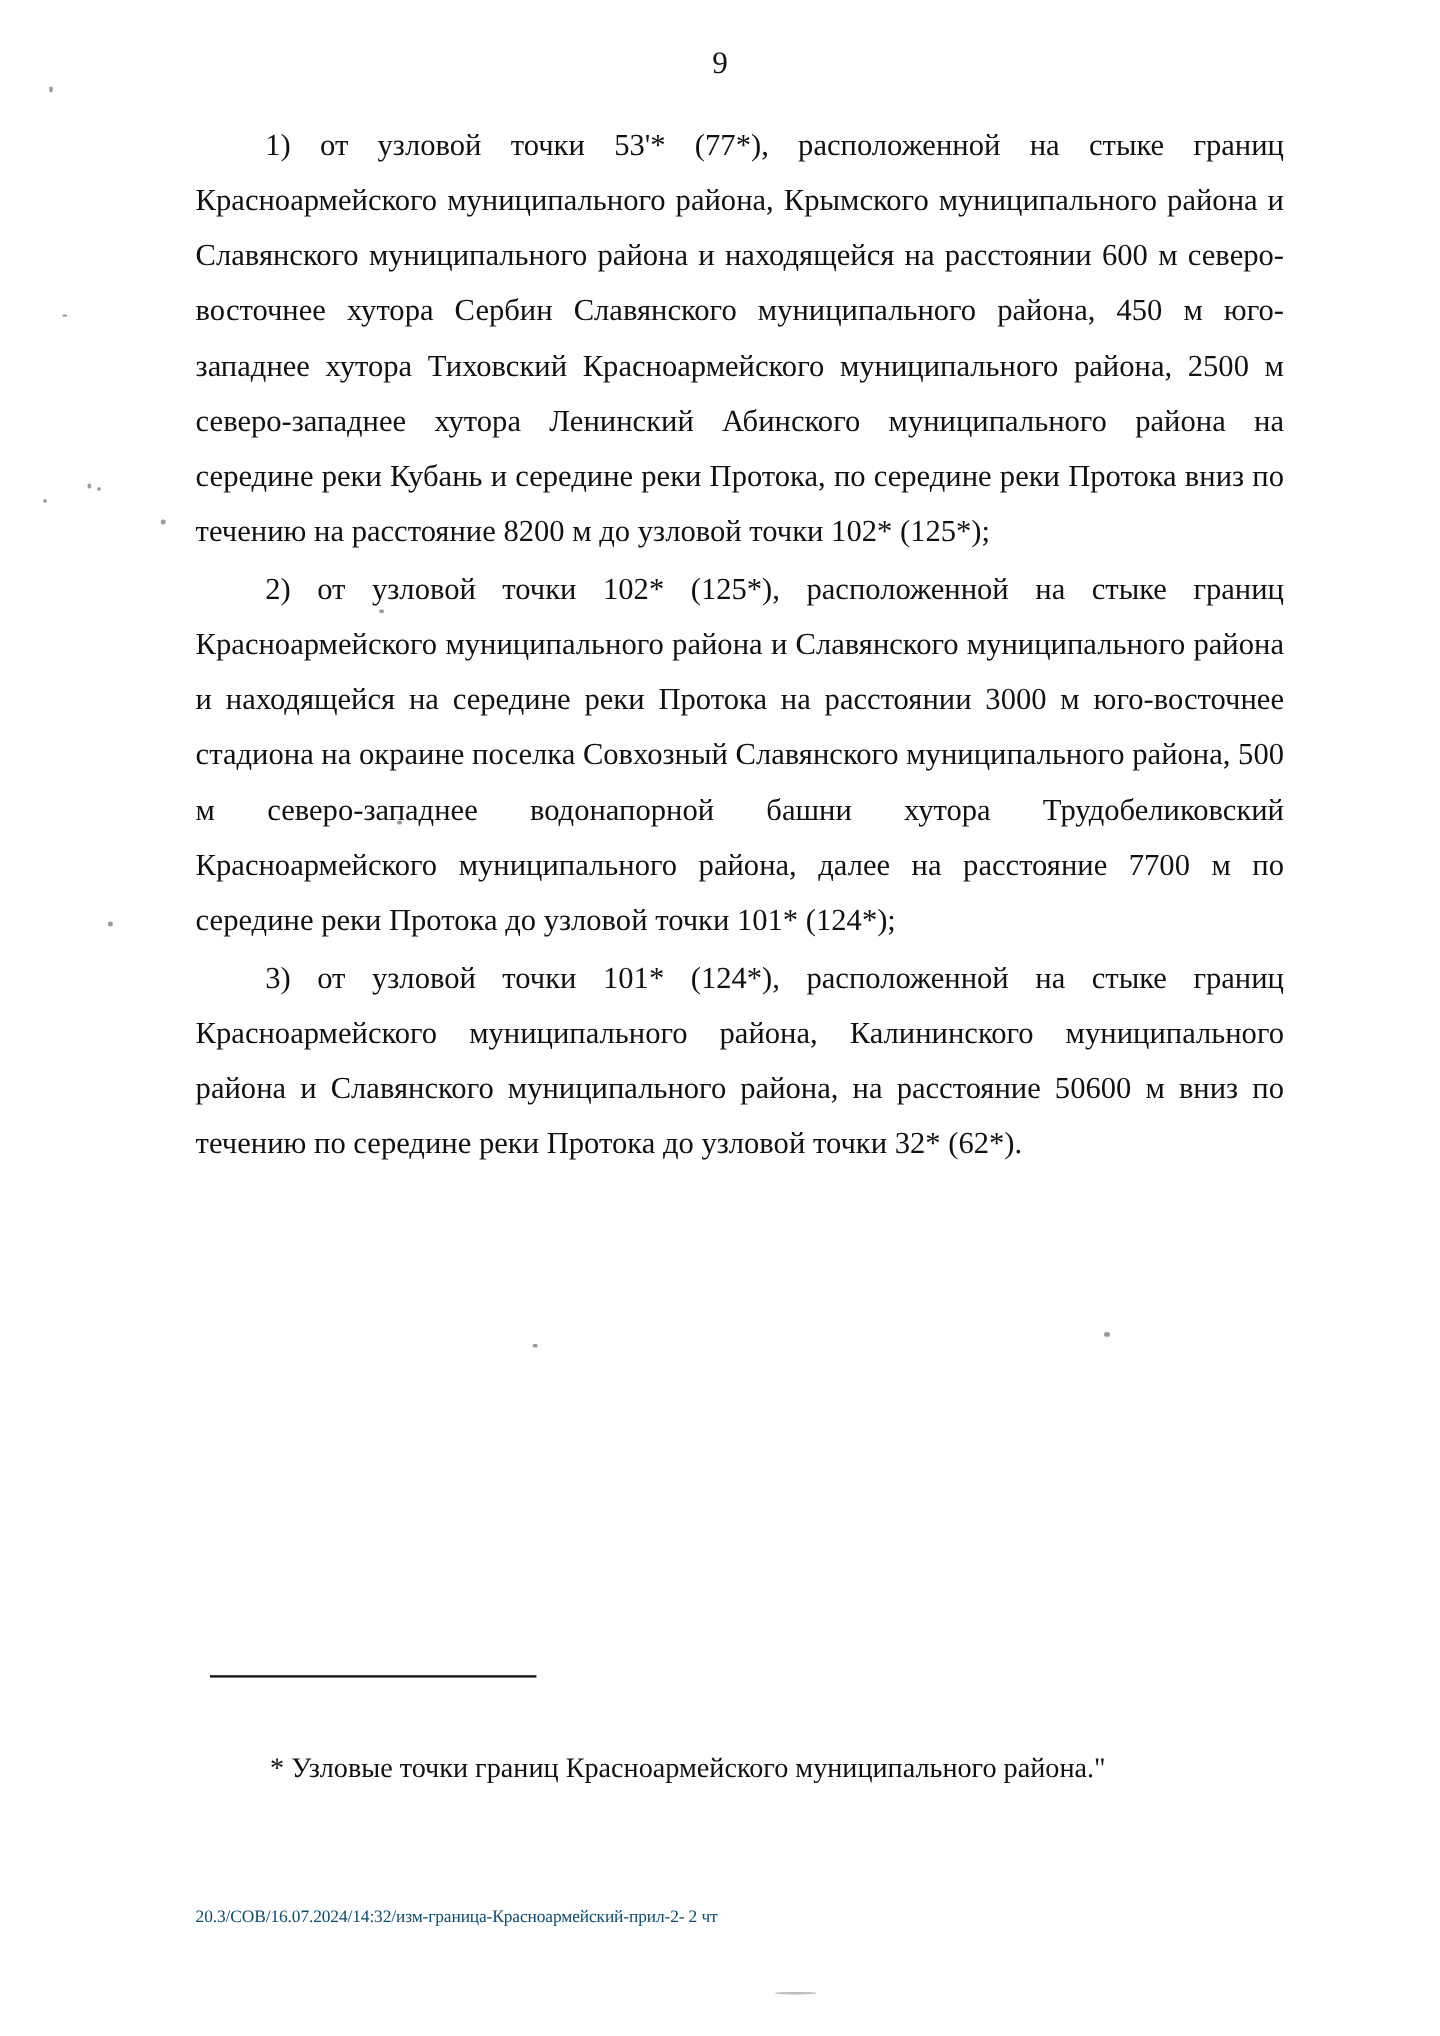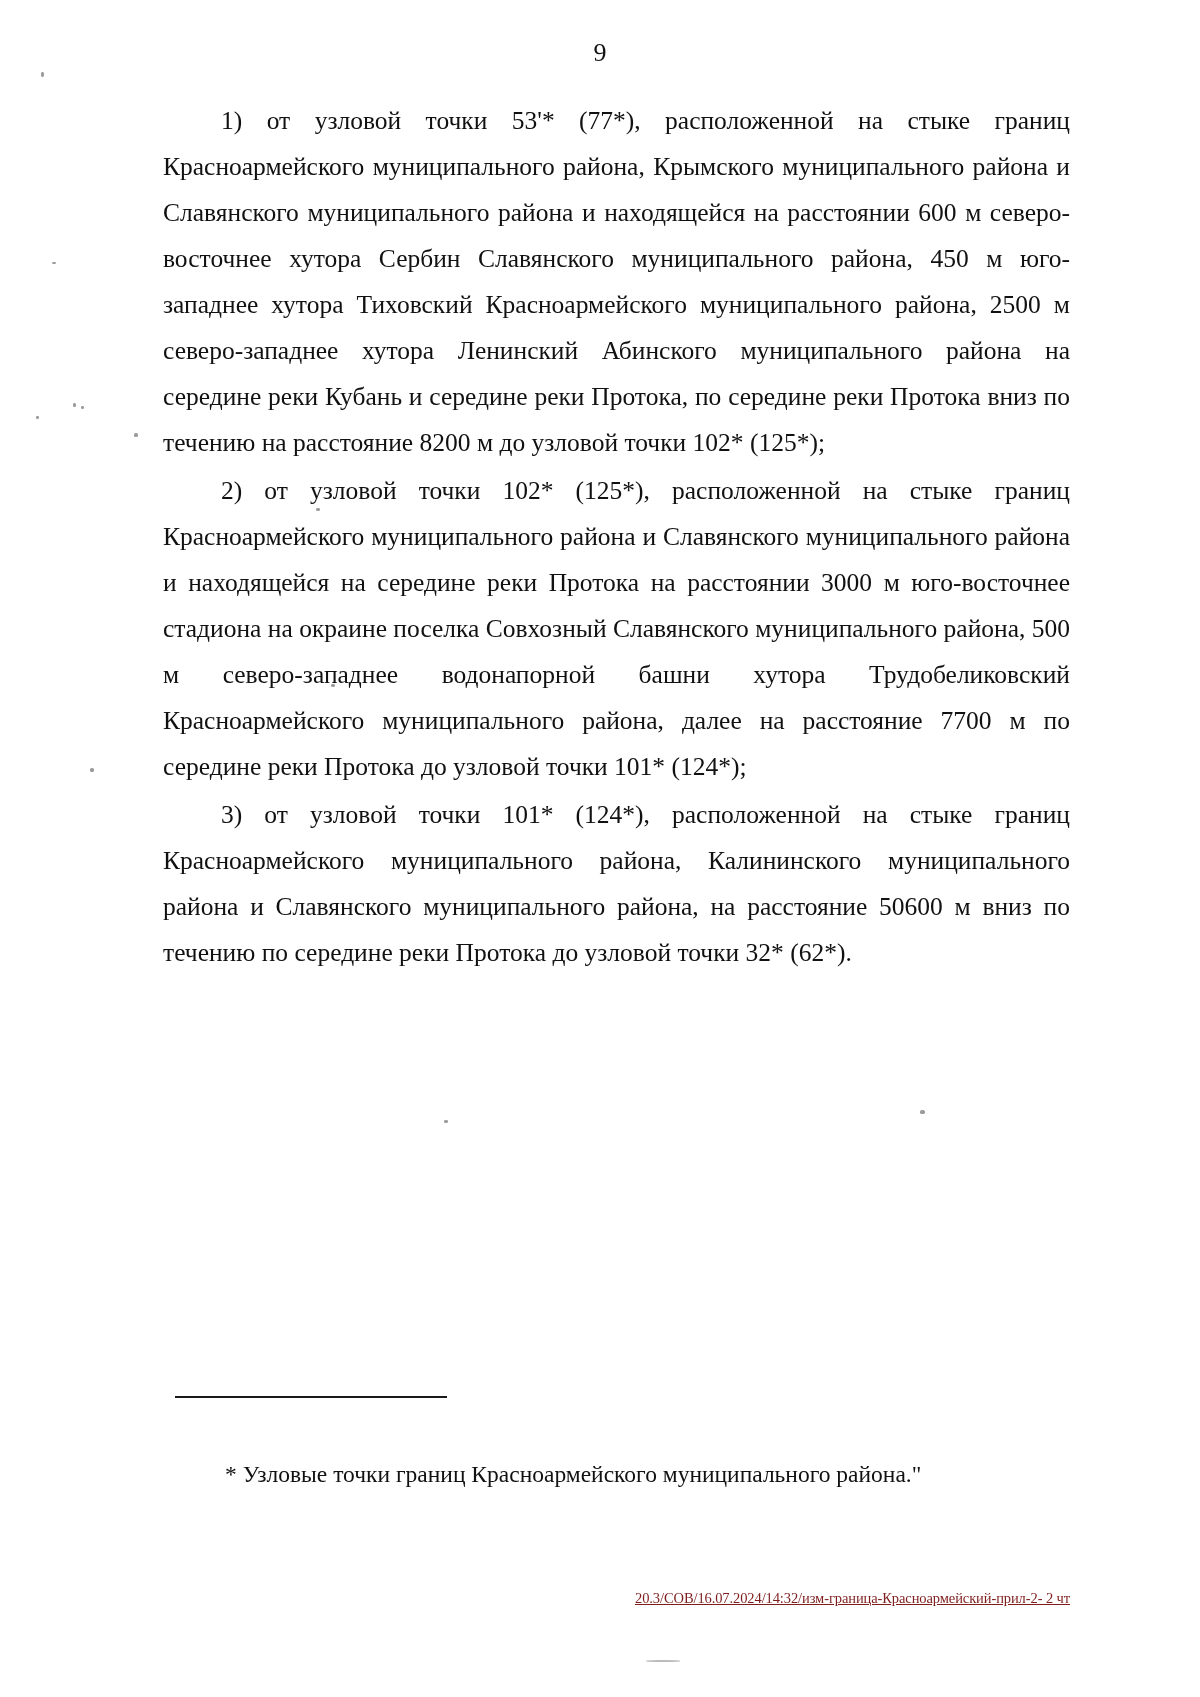--- a/index.html
+++ b/index.html
@@ -70,26 +70,24 @@
     color: #111111;
     margin-top: 44px;
   }
 
   
   .doc-footer {
     position: absolute;
     left: 163px;
     top: 1588px;
     width: 907px;
-    text-align: right;
     font-size: 14.5px;
     line-height: 20px;
-    color: #7f1d1d;
+    color: #0c4a6e;
     letter-spacing: -0.1px;
-    text-decoration: underline;
   }
 
   
   .speckle {
     position: absolute;
     background: #7a7a7a;
     border-radius: 40%;
     opacity: 0.75;
   }
 </style>

